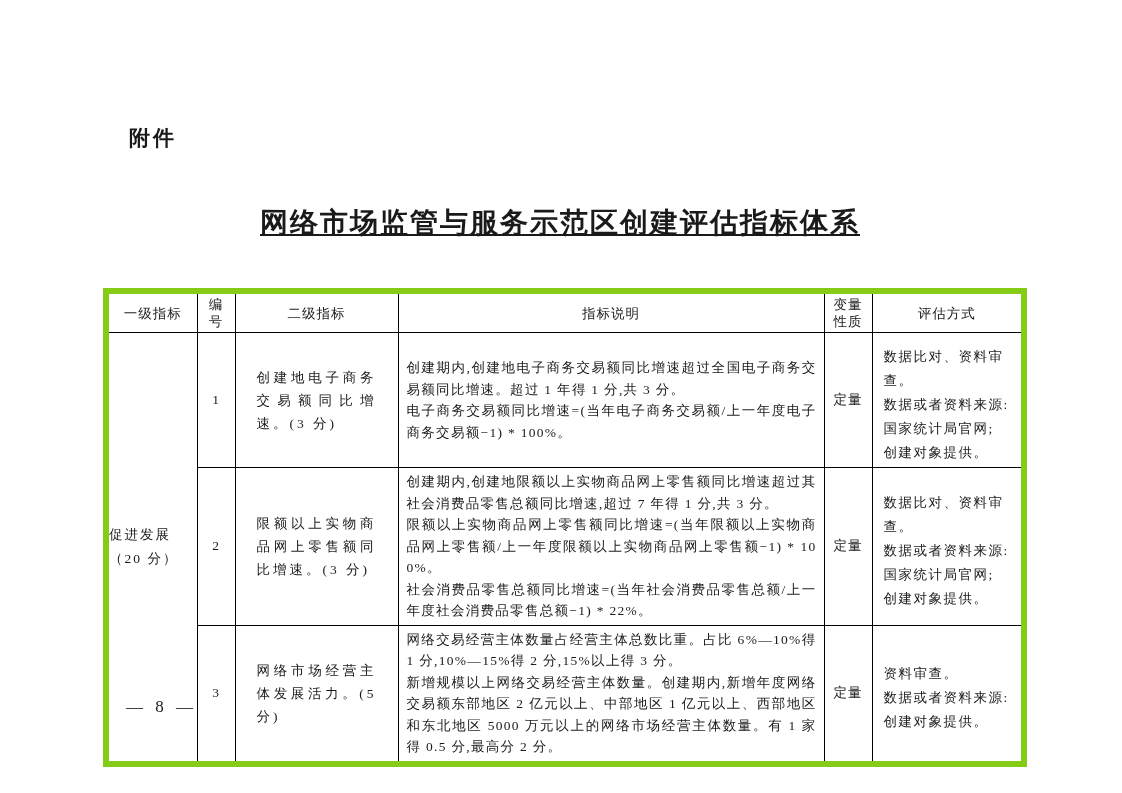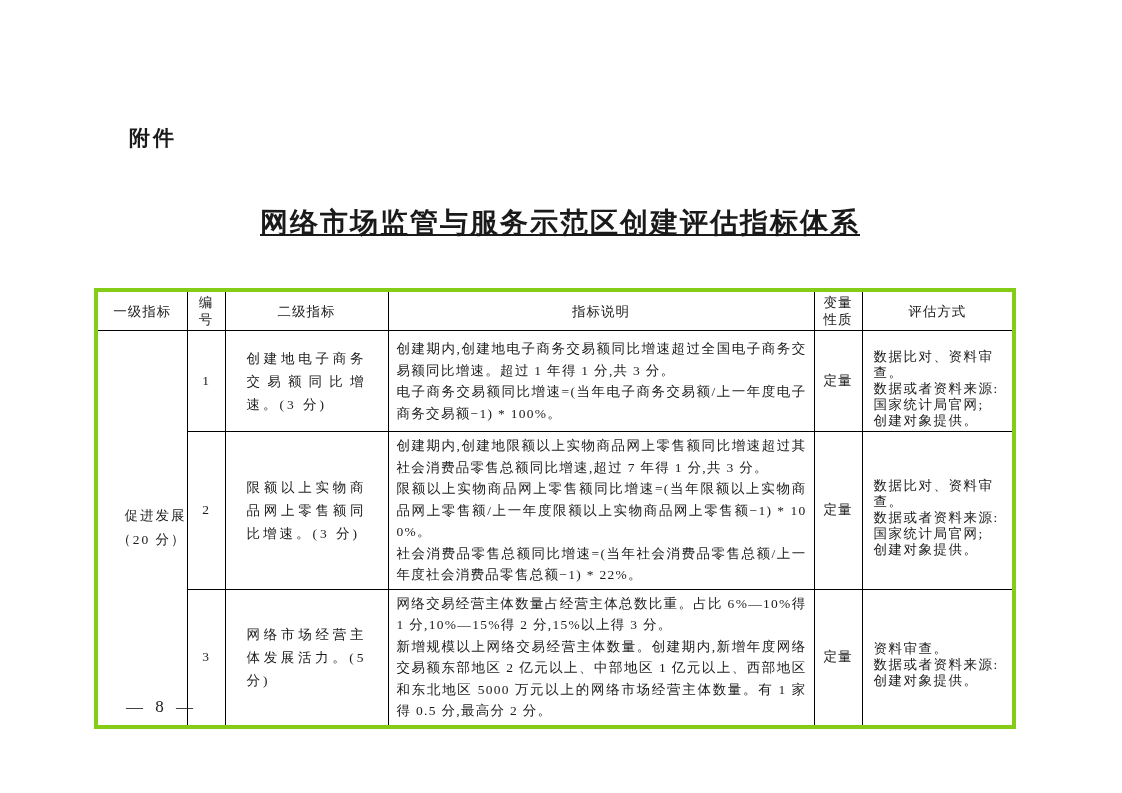--- a/index.html
+++ b/index.html
@@ -15,57 +15,57 @@
     position: absolute; left: 97px; top: 124px;
     font-family: "Liberation Sans", "DejaVu Sans", sans-serif;
     font-weight: 700; font-size: 21px; letter-spacing: 3px; padding-left: 32px;
   }
   .doc-title {
     position: absolute; left: 101px; top: 204px; width: 918px;
     text-align: center;
     font-weight: 700; font-size: 28px; letter-spacing: 2px; text-decoration: underline;
   }
   table.indicator-table {
-    position: absolute; left: 94px; top: 288px;
+    position: absolute; left: 103px; top: 288px;
     width: 918px;
     border-collapse: collapse; table-layout: fixed;
-    border: 4px solid #84cc16;
+    border: 6px solid #84cc16;
   }
   table.indicator-table th, table.indicator-table td {
     border: 1px solid #000;
     font-weight: normal;
     font-size: 13.5px;
     vertical-align: middle;
     color: #1a1a1a;
   }
   th.col-header {
     height: 40px; text-align: center;
     letter-spacing: 1px; line-height: 17px;
     padding: 2px 5px; word-break: break-all;
   }
   .row-1 { height: 94px; }
   .row-2 { height: 127px; }
   .row-3 { height: 122px; }
   td.center-cell { text-align: center; letter-spacing: 1px; }
-  td.group-cell { text-align: right; letter-spacing: 2px; line-height: 24px; }
+  td.group-cell { text-align: left; letter-spacing: 2px; line-height: 24px; }
   td.secondary-cell {
     padding: 2px 21px;
     text-align: justify; text-justify: inter-character;
     word-break: break-all;
     letter-spacing: 3px; line-height: 23px;
   }
   td.desc-cell {
     padding: 3px 7px 3px 8px;
     text-align: justify; text-justify: inter-character;
     word-break: break-all;
     letter-spacing: 1.3px; line-height: 21.5px;
   }
   td.eval-cell {
-    padding: 18px 4px 2px 11px;
-    letter-spacing: 1.5px; line-height: 16px;
+    padding: 12px 4px 2px 11px;
+    letter-spacing: 1.5px; line-height: 24px;
     word-break: break-all;
   }
   .page-number {
     position: absolute; left: 126px; top: 697px;
     font-size: 17px; letter-spacing: 4px;
   }
 </style>
 </head>
 <body>
 

